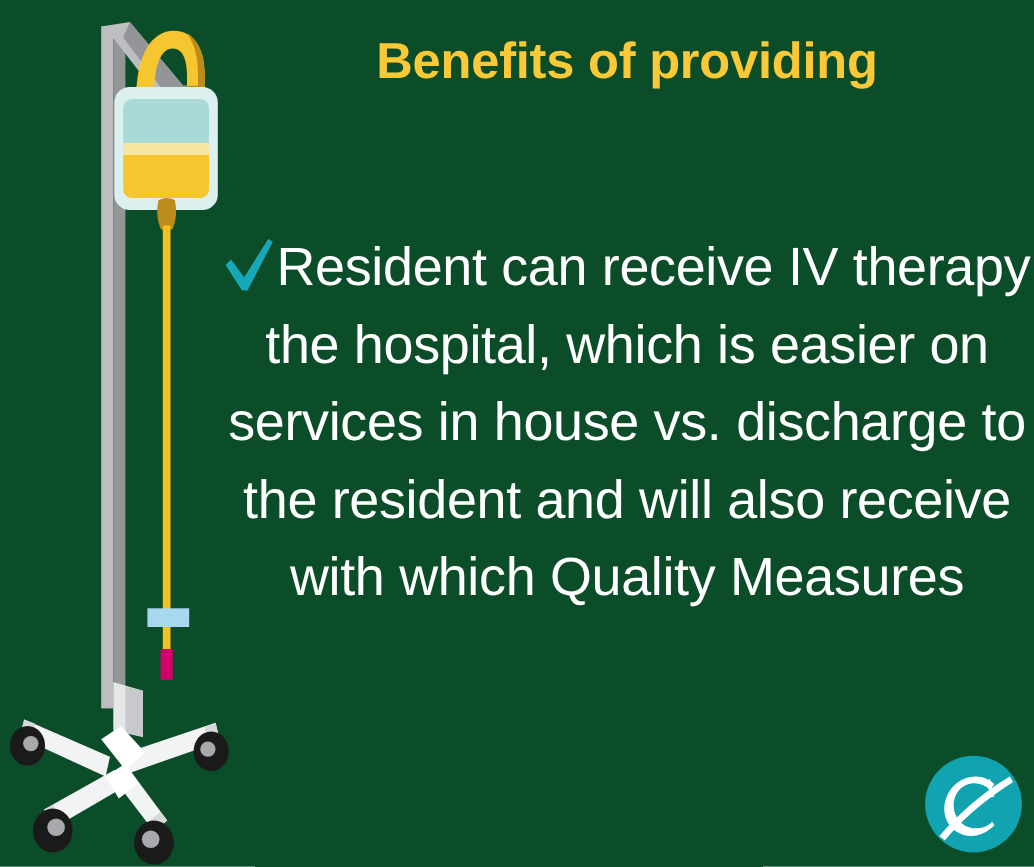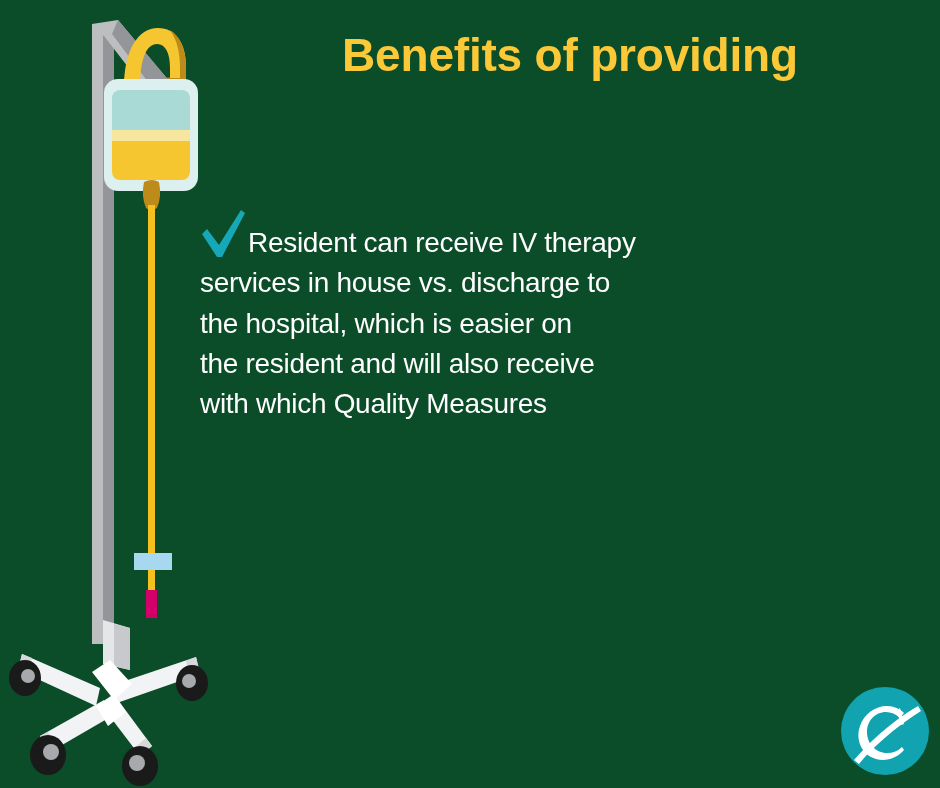--- a/index.html
+++ b/index.html
@@ -45,24 +45,24 @@
     font-weight: bold;
     line-height: 1.46;
     letter-spacing: -0.2px;
   }
   .title-line { display: block; white-space: nowrap; }
 
   .benefit {
     position: absolute;
     width: 740px;
     color: #ffffff;
-    font-size: 28px;
+    font-size: 49px;
     font-weight: normal;
     line-height: 1.44;
-    text-align: left;
+    text-align: center;
     letter-spacing: -0.3px;
   }
   #benefit-1 { top: 208px; left: 0; }
   #benefit-2 { top: 570px; left: 0; }
 
   .benefit .first-line { display: block; white-space: nowrap; }
   .benefit .line { display: block; white-space: nowrap; }
 
   .check-mark {
     display: inline-block;
@@ -154,22 +154,22 @@
     <div id="title-block">
       <span class="title-line">Benefits of providing</span>
     </div>
 
     <div class="benefit" id="benefit-1">
       <span class="first-line">
         <svg class="check-mark" viewBox="0 0 46 52" xmlns="http://www.w3.org/2000/svg">
           <path d="M2 26 L7 21 L19 37 L41 2 L45 5 L22 49 L17 49 Z" fill="#16a8b8"></path>
         </svg><span>Resident can receive IV therapy</span>
       </span>
+      <span class="line">the hospital, which is easier on</span>
       <span class="line">services in house vs. discharge to</span>
-      <span class="line">the hospital, which is easier on</span>
       <span class="line">the resident and will also receive</span>
       <span class="line">with which Quality Measures</span>
     </div>
 
   </div>
 
   <svg id="logo" viewBox="0 0 94 94" xmlns="http://www.w3.org/2000/svg">
     <circle cx="47" cy="47" r="44" fill="#11a3b0"></circle>
     <path d="M66 66 C59 74 48 78 38 75 C24 71 17 56 22 42 C26 30 37 22 49 22 C56 22 62 25 66 29 L62 34 C58 30 53 28 48 28 C37 28 29 37 29 48 C29 60 38 69 49 69 C55 69 60 67 64 63 Z" fill="#ffffff"></path>
     <path d="M16 76 C30 60 52 38 80 22 L83 27 C56 44 34 64 21 80 Z" fill="#ffffff"></path>

